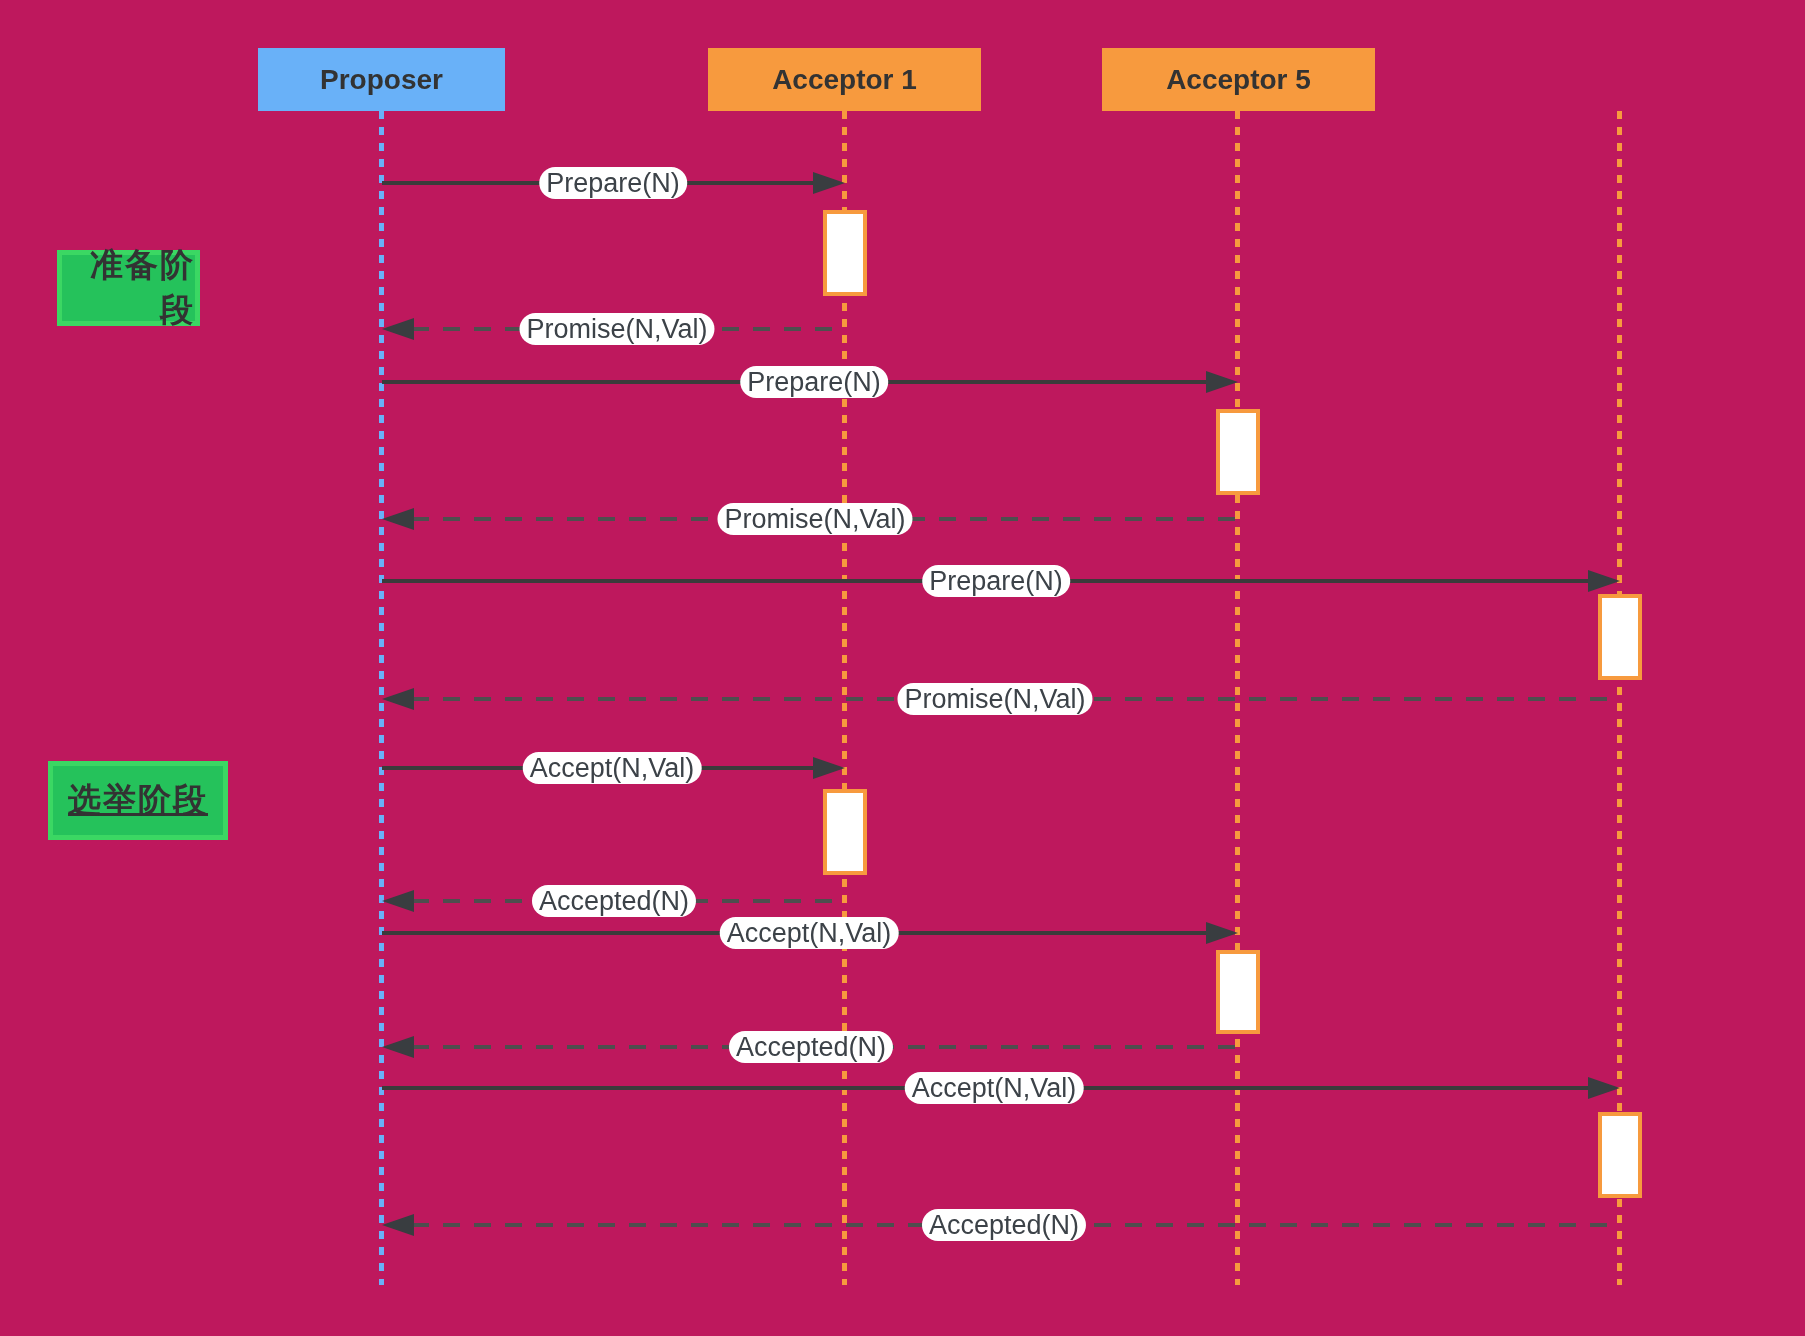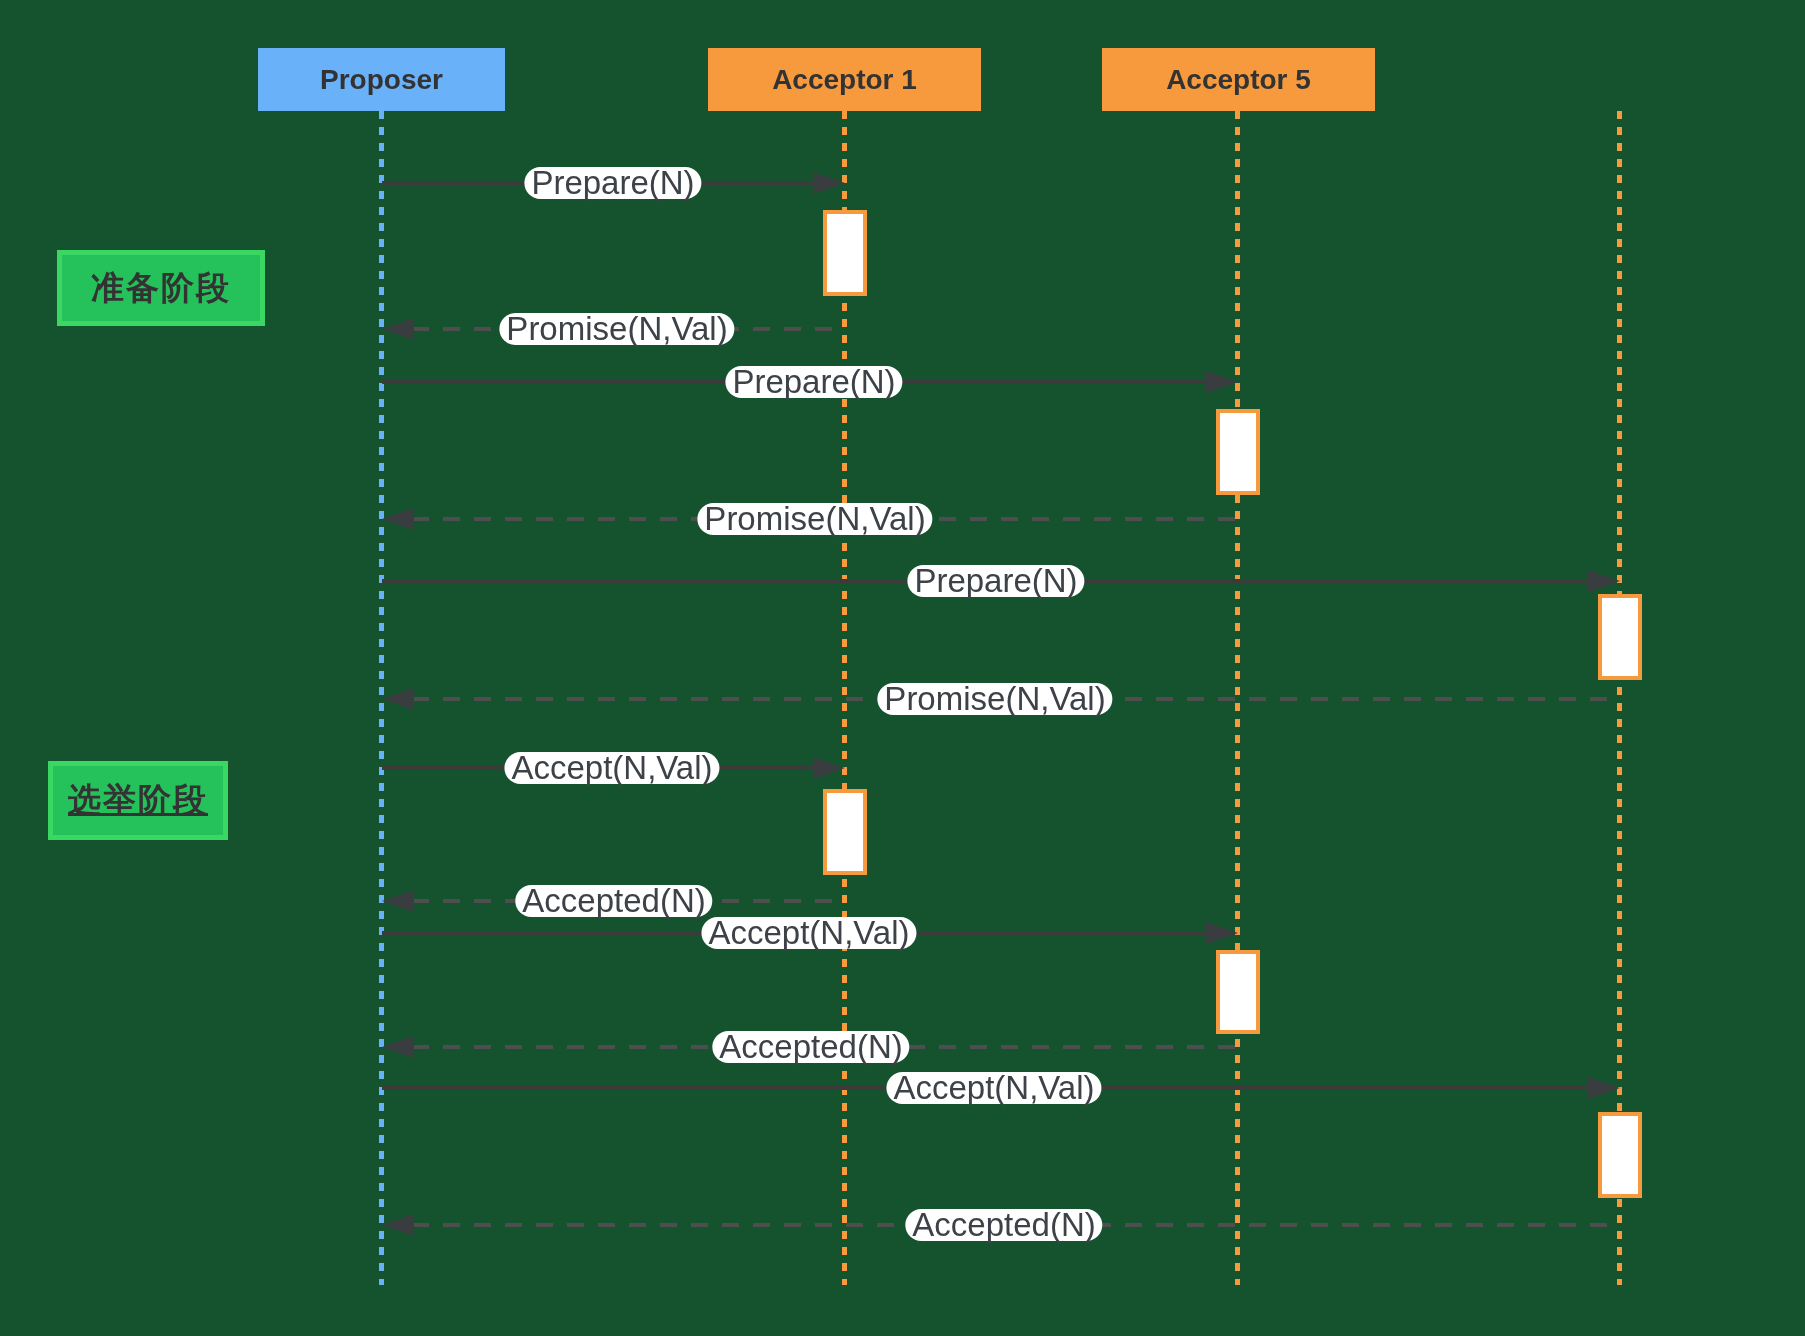--- a/index.html
+++ b/index.html
@@ -1,34 +1,34 @@
 <!DOCTYPE html>
 <html><head>
 <meta charset="utf-8">
 <style>
   html,body{margin:0;padding:0;background:#000;}
-  .canvas{position:relative;width:1805px;height:1336px;background:#14532d;overflow:hidden;
+  .canvas{position:relative;width:1805px;height:1336px;background:#be185d;overflow:hidden;
           font-family:"Liberation Sans",sans-serif;text-align:right;}
   .actor{position:absolute;top:48px;height:63px;display:flex;align-items:center;justify-content:center;
          font-size:28px;font-weight:bold;color:#333333;}
   .actor.proposer{background:#69B1F8;}
   .actor.acceptor{background:#F79A3E;}
   .lifeline{position:absolute;top:111px;height:1174px;width:5px;}
   .lifeline.blue{background:repeating-linear-gradient(to bottom,#69B1F8 0 8px,transparent 8px 16px);}
   .lifeline.orange{background:repeating-linear-gradient(to bottom,#F79A3E 0 8px,transparent 8px 16px);}
   .activation{position:absolute;width:36px;background:#FFFFFF;border:4px solid #F79A3E;}
   .msg-line-solid{position:absolute;height:4px;background:#3B3B3B;}
   .msg-line-dashed{position:absolute;height:4px;
          background:repeating-linear-gradient(to right,#4E4E4E 0 17px,transparent 17px 31px);}
   .arrow-right{position:absolute;width:0;height:0;border-top:11px solid transparent;
          border-bottom:11px solid transparent;border-left:32px solid #393D40;}
   .arrow-left{position:absolute;width:0;height:0;border-top:11px solid transparent;
          border-bottom:11px solid transparent;border-right:32px solid #393D40;}
   .msg-label{position:absolute;transform:translate(-50%,-50%);background:#FFFFFF;color:#3C4248;
-         font-size:33px;line-height:30px;padding:1px 7px;white-space:nowrap;border-radius:17px;}
+         font-size:27px;line-height:30px;padding:1px 7px;white-space:nowrap;border-radius:17px;}
   .phase{position:absolute;display:flex;align-items:center;justify-content:center;
          background:#25C25B;border:5px solid #3BD763;color:#333333;font-size:33px;font-weight:bold;
          box-sizing:border-box;letter-spacing:2px;}
 </style>
 </head>
 <body>
 
 <div class="canvas">
 
   <div class="actor proposer" style="left:258px;width:247px;">
@@ -39,21 +39,21 @@
     </div>
   <div class="actor acceptor" style="left:1102px;width:273px;">
       <span>Acceptor 5</span>
     </div>
 
   <div class="lifeline blue" style="left:379px;"></div>
   <div class="lifeline orange" style="left:842px;"></div>
   <div class="lifeline orange" style="left:1235px;"></div>
   <div class="lifeline orange" style="left:1617px;"></div>
 
-  <div class="phase" style="left:57px;top:250px;width:208px;height:76px;">
+  <div class="phase" style="left:57px;top:250px;width:143px;height:76px;">
       <span>准备阶段</span>
     </div>
   <div class="phase" style="left:48px;top:761px;width:180px;height:79px;text-decoration:underline;">
       <span>选举阶段</span>
     </div>
 
   <div class="activation" style="left:823px;top:210px;height:78px;"></div>
   <div class="activation" style="left:1216px;top:409px;height:78px;"></div>
   <div class="activation" style="left:1598px;top:594px;height:78px;"></div>
   <div class="activation" style="left:823px;top:789px;height:78px;"></div>

